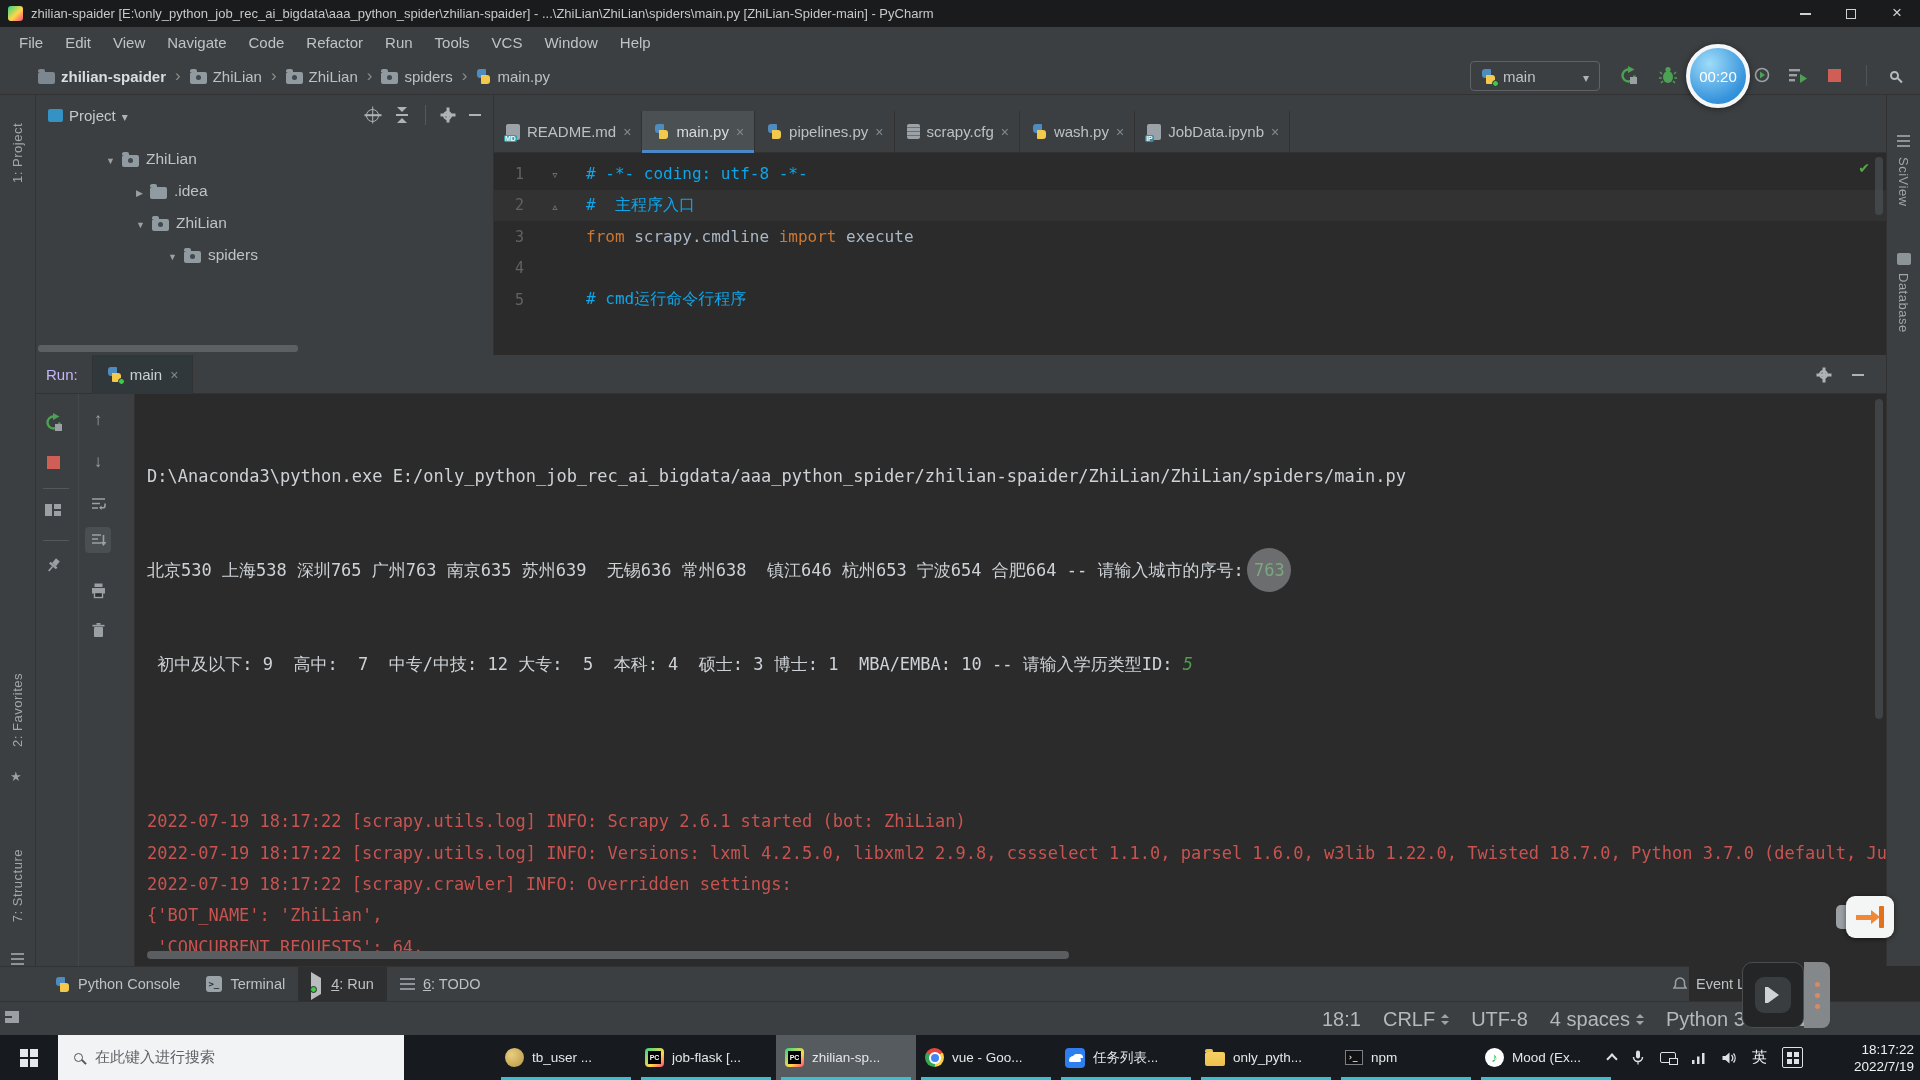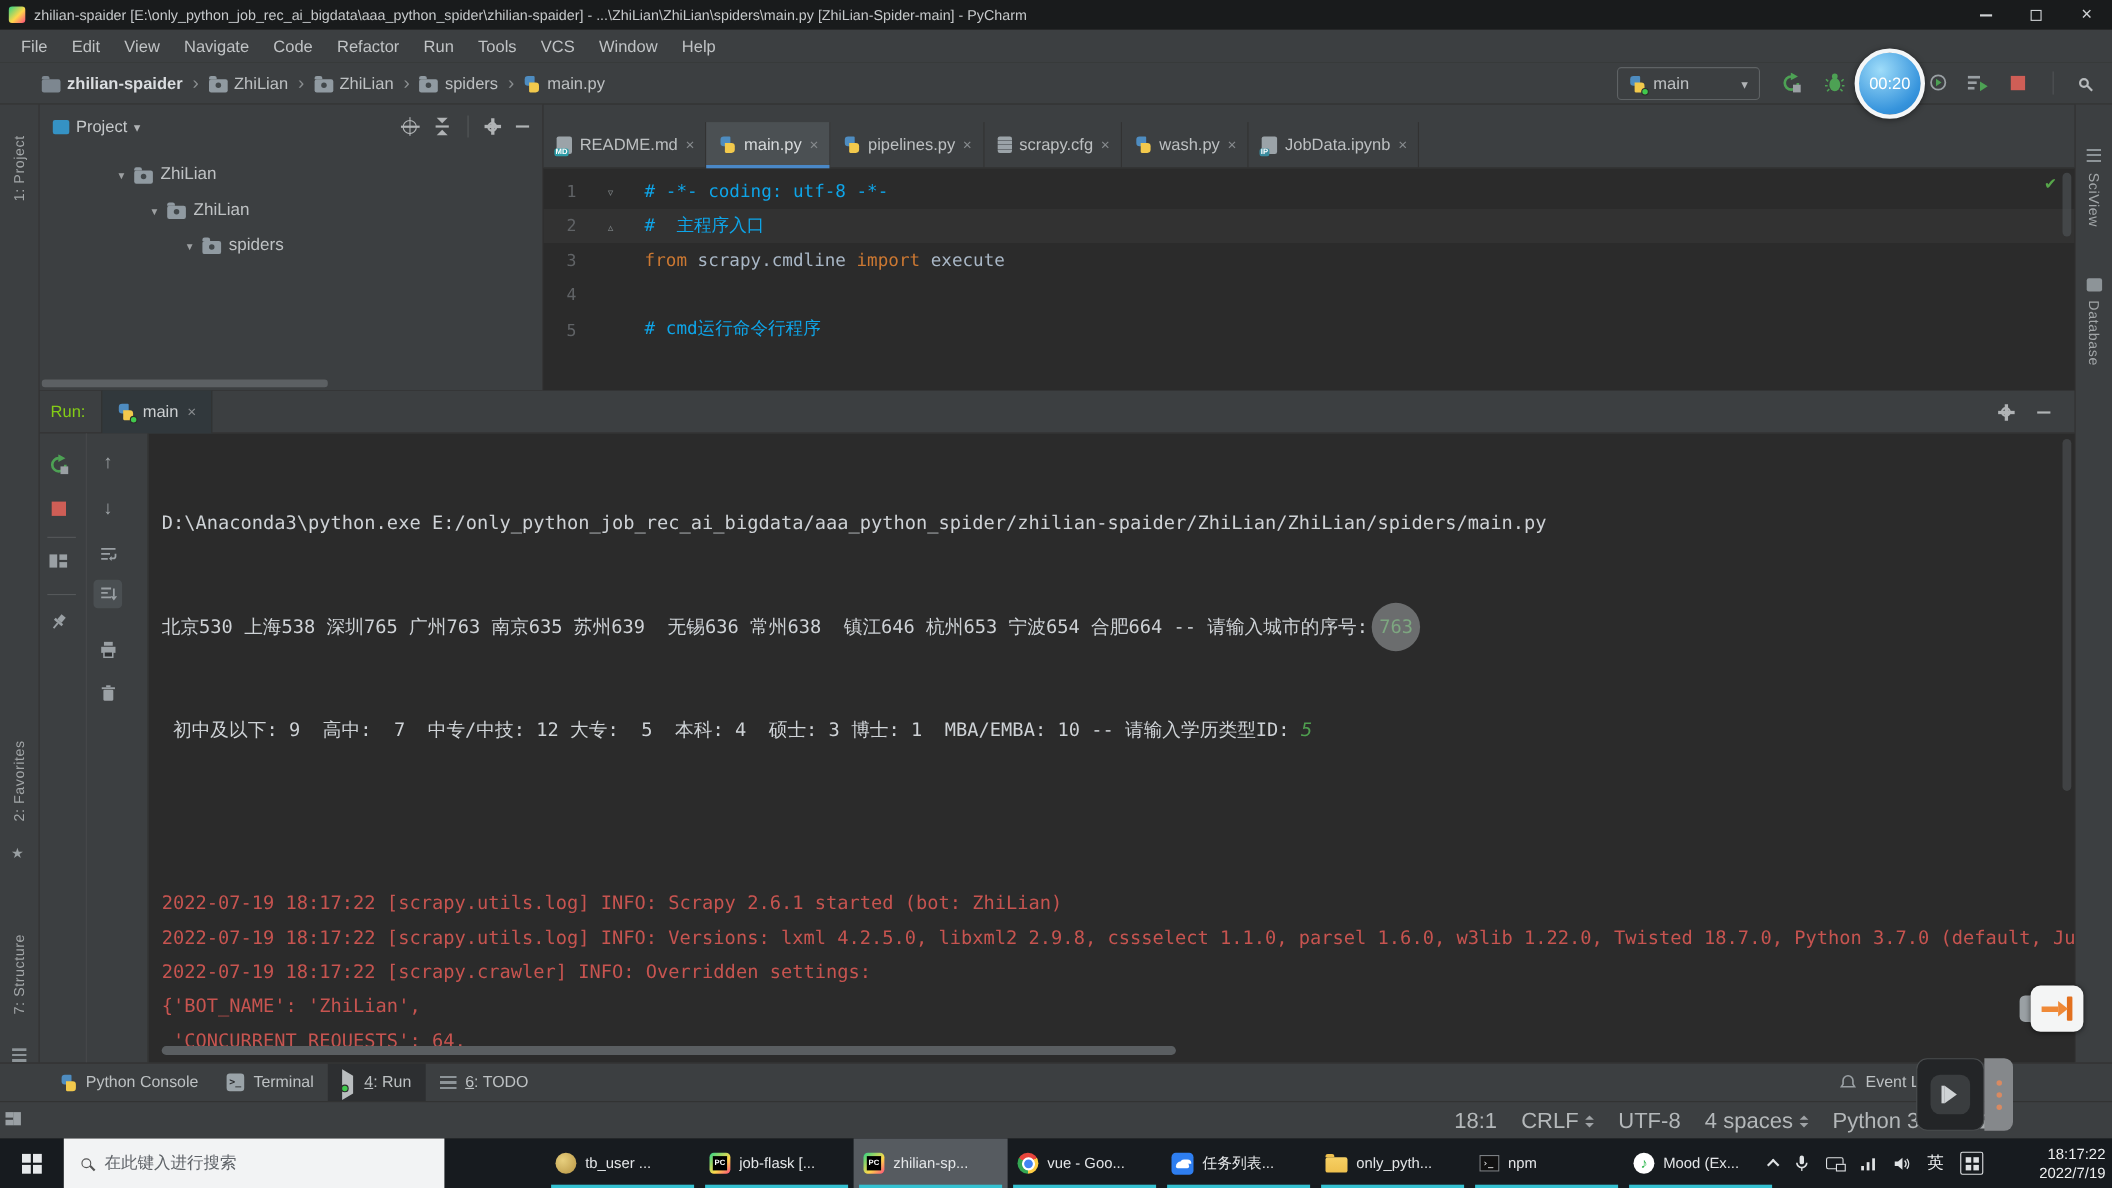--- a/index.html
+++ b/index.html
@@ -98,21 +98,21 @@
   .i-fold2::before{content:"▵";font-size:13px}
   .ct{white-space:pre}
   .tok-com{color:#0ea5e9}.tok-kw{color:#cc7832}.tok-pl{color:#a9b7c6}
   .i-check{position:absolute;right:16px;top:64px}
   .i-check::before{content:"✔";color:#57a64a;font-size:14px}
   .ed-vscroll{position:absolute;right:3px;top:62px;width:8px;height:58px;background:#4b5053;border-radius:4px;opacity:.7}
 
   
   .run-panel{position:absolute;left:36px;top:355px;width:1850px;height:611px;background:#2b2b2b}
   .run-header{position:absolute;left:0;top:0;width:100%;height:39px;background:#3c3f41;border-bottom:1px solid #323232;display:flex;align-items:center;font-size:15px}
-  .run-label{padding:0 14px 0 10px;color:#84cc16}
+  .run-label{padding:0 14px 0 10px;color:#c4b5fd}
   .run-tab{height:39px;display:flex;align-items:center;gap:8px;padding:0 14px;background:#315063;background:#31383c;border-left:1px solid #323232;border-right:1px solid #323232;color:#cdd0d2}
   .rh-tools{position:absolute;right:22px;top:0;height:39px;display:flex;align-items:center;gap:24px}
   .run-leftstrip{position:absolute;left:0;top:39px;width:99px;height:572px;background:#3c3f41;border-right:1px solid #323232}
   .rls-sep{position:absolute;left:42px;top:39px;width:1px;height:572px;background:#46494b}
   .run-icon{position:absolute;width:20px;height:20px;display:flex;align-items:center;justify-content:center}
   .hsep{position:absolute;width:26px;height:1px;background:#55585a}
   .i-up::before{content:"↑";font-size:17px;color:#9fa4a7}
   .i-down::before{content:"↓";font-size:17px;color:#9fa4a7}
   .sel-box{background:#4a4f52;border-radius:4px;width:26px;height:26px}
   .layout-ico{width:16px;height:12px;position:relative}
@@ -125,21 +125,21 @@
   .val-green.it{font-style:italic}
   .val-circled{position:relative}
   .val-circled::after{content:"";position:absolute;left:50%;top:50%;transform:translate(-50%,-50%);width:44px;height:44px;border-radius:50%;background:rgba(172,176,178,.5)}
   .con-hscroll{position:absolute;left:111px;bottom:7px;width:922px;height:8px;background:#5a5e61;border-radius:4px}
   .con-vscroll{position:absolute;right:3px;top:44px;width:8px;height:320px;background:#4e5255;border-radius:4px;opacity:.6}
 
   
   .sg{display:block}
 
   
-  .bottombar{position:absolute;left:0;top:966px;width:1920px;height:35px;background:#3c3f41;border-top:1px solid #323232;display:flex;align-items:center;padding-left:42px;font-size:14.5px;color:#bdc1c3}
+  .bottombar{position:absolute;left:0;top:966px;width:1689px;height:35px;background:#3c3f41;border-top:1px solid #323232;display:flex;align-items:center;padding-left:42px;font-size:14.5px;color:#bdc1c3}
   .bb-item{display:flex;align-items:center;gap:8px;height:35px;padding:0 13px}
   .bb-item.active{background:#2d2f31}
   .undl{text-decoration:underline}
   .term-ico{width:16px;height:16px;background:#9aa3a8;border-radius:3px;position:relative}
   .term-ico::after{content:">_";color:#2b2d2f;font:bold 9px "DejaVu Sans Mono",monospace;position:absolute;left:2px;top:3px}
   .play-wrap{position:relative;width:12px;height:13px}
   .play-tri{width:0;height:0;border-left:10px solid #b9bdbf;border-top:6.5px solid transparent;border-bottom:6.5px solid transparent}
   .play-wrap .gdot{left:-1px;bottom:-2px;right:auto}
   .eventlog{position:absolute;left:1672px;top:966px;height:35px;display:flex;align-items:center;gap:8px;font-size:14.5px;color:#bdc1c3}
 
@@ -348,20 +348,25 @@
         <span class="min-bar"></span>
       </span>
     </div>
     <div class="tree">
       <div class="trow" style="padding-left:70px">
         <span class="i-tri-open"></span>
         <span class="fold-ico dot"></span>
         <span>ZhiLian</span>
       </div>
       <div class="trow" style="padding-left:100px">
+        <span class="i-tri-closed"></span>
+        <span class="fold-ico"></span>
+        <span>.idea</span>
+      </div>
+      <div class="trow" style="padding-left:100px">
         <span class="i-tri-open"></span>
         <span class="fold-ico dot"></span>
         <span>ZhiLian</span>
       </div>
       <div class="trow" style="padding-left:132px">
         <span class="i-tri-open"></span>
         <span class="fold-ico dot"></span>
         <span>spiders</span>
       </div>
     </div>

